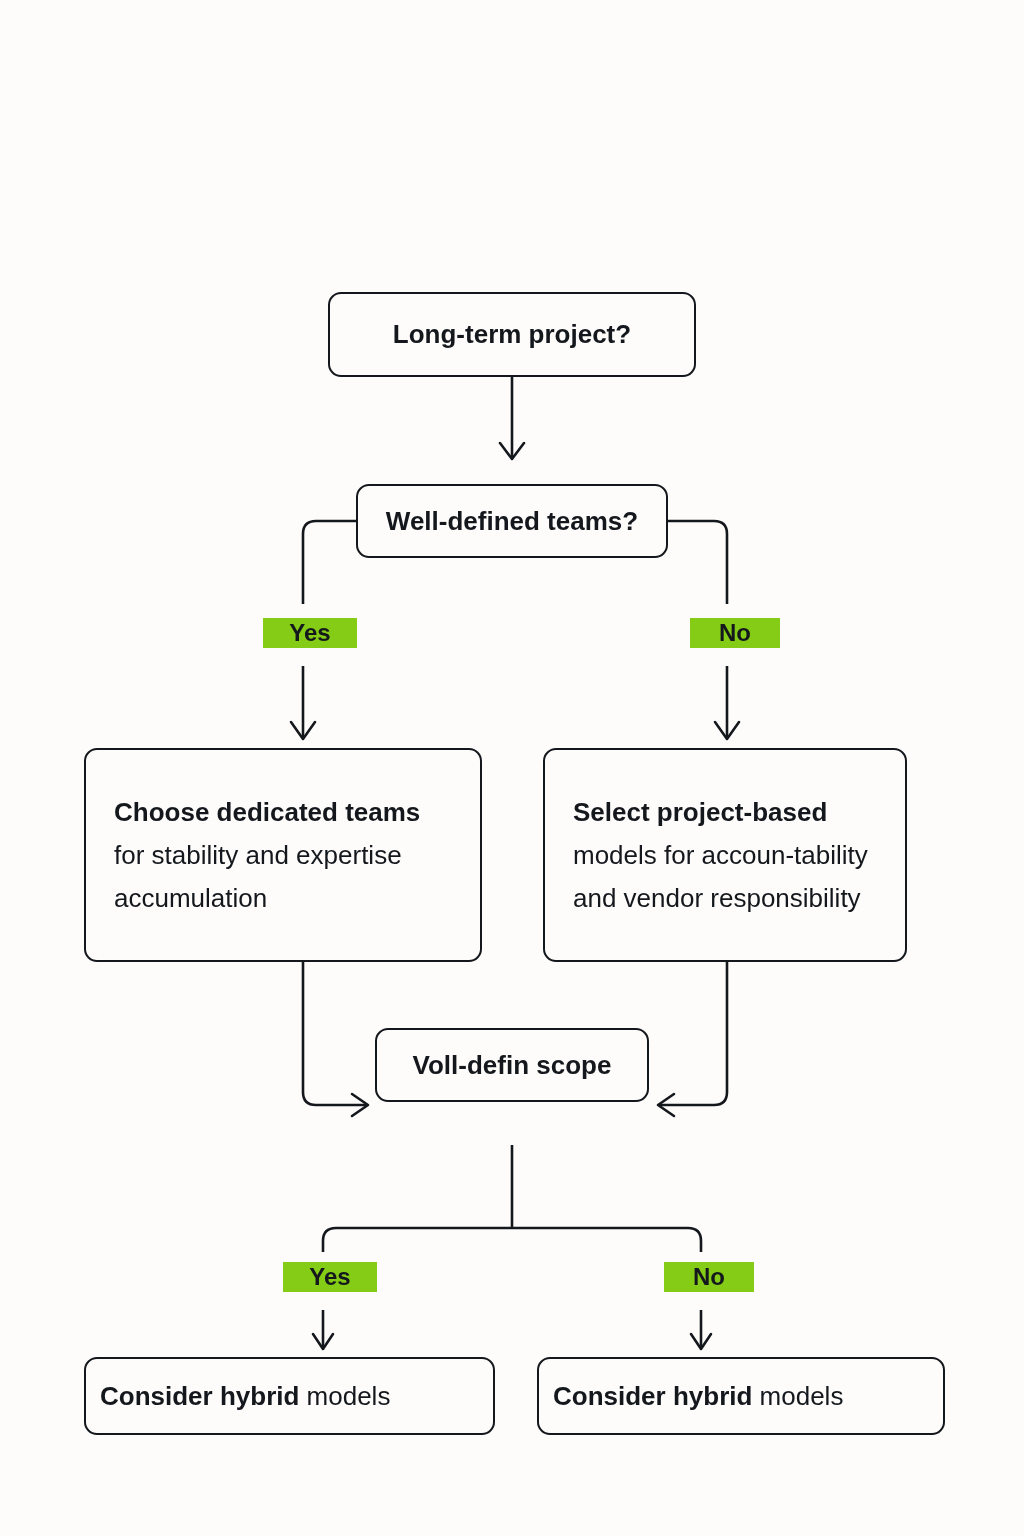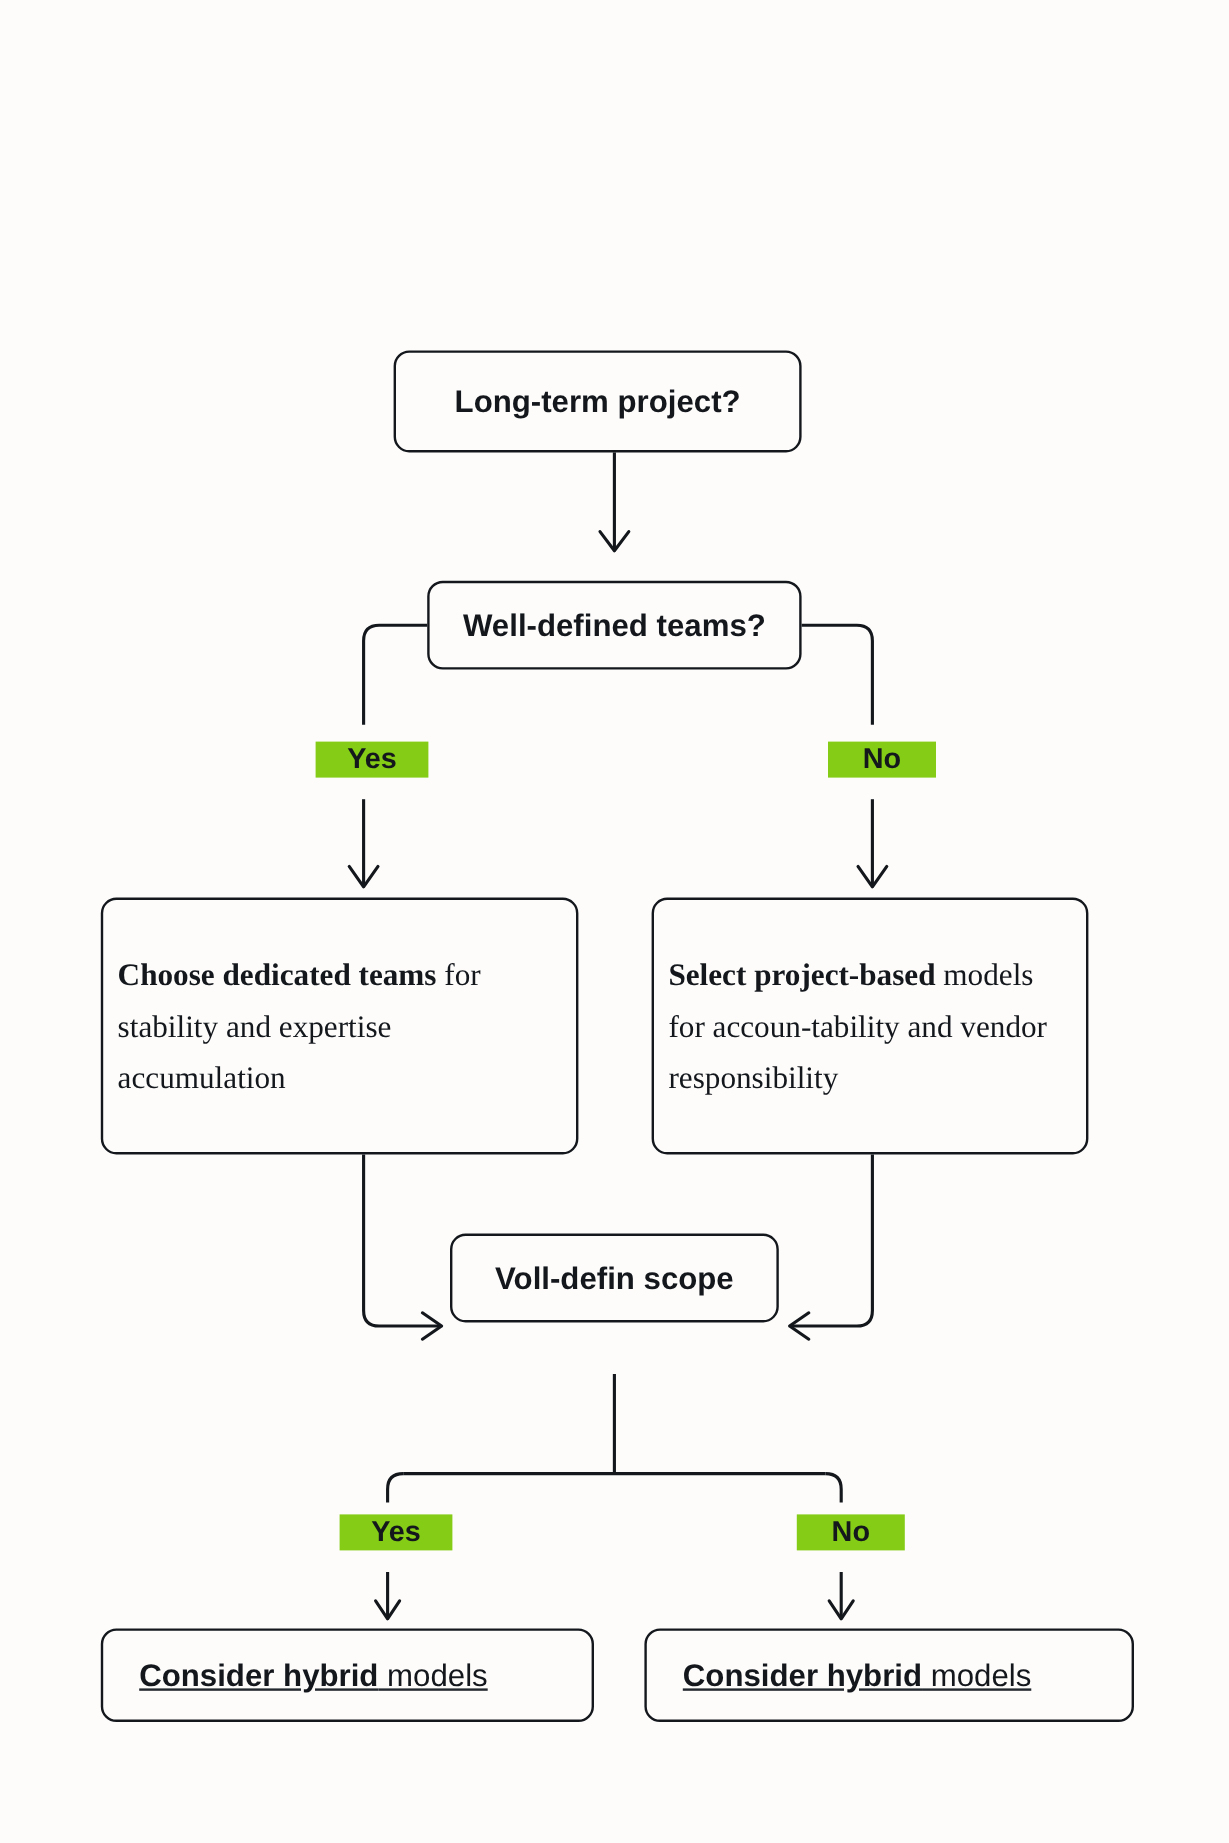--- a/index.html
+++ b/index.html
@@ -77,34 +77,32 @@
   }
   .decision .node-text {
     font-weight: 700;
     font-size: 26px;
   }
   .merge .node-text {
     font-weight: 700;
     font-size: 26px;
   }
   .action {
-    padding: 0 12px;
-    font-family: Liberation Serif, serif;
+    padding: 0 28px;
   }
   .action .node-text {
     font-weight: 400;
     font-size: 26px;
     line-height: 43px;
   }
   .action .node-text b {
     font-weight: 700;
   }
   .terminal {
-    padding: 0 30px;
-    text-decoration: underline;
+    padding: 0 14px;
   }
   .terminal .node-text {
     font-weight: 400;
     font-size: 26px;
   }
   .terminal .node-text b {
     font-weight: 700;
   }
 
   
@@ -165,21 +163,21 @@
     <line x1="323" y1="1310" x2="323" y2="1348"></line>
     <path class="arrowhead" d="M 313 1334 L 323 1349 L 333 1334"></path>
   </g>
 
   <g>
     <line x1="701" y1="1310" x2="701" y2="1348"></line>
     <path class="arrowhead" d="M 691 1334 L 701 1349 L 711 1334"></path>
   </g>
 </svg>
 
-<div class="node decision centered" style="left:328px; top:292px; width:340px; height:85px;">
+<div class="node decision centered" style="left:328px; top:292px; width:368px; height:85px;">
   <span class="node-text">Long-term project?</span>
 </div>
 
 <div class="node decision centered" style="left:356px; top:484px; width:312px; height:74px;">
   <span class="node-text">Well-defined teams?</span>
 </div>
 
 <div class="node action" style="left:84px; top:748px; width:398px; height:214px;">
   <span class="node-text">
     <b>Choose dedicated teams</b><span> for stability and expertise accumulation</span>

